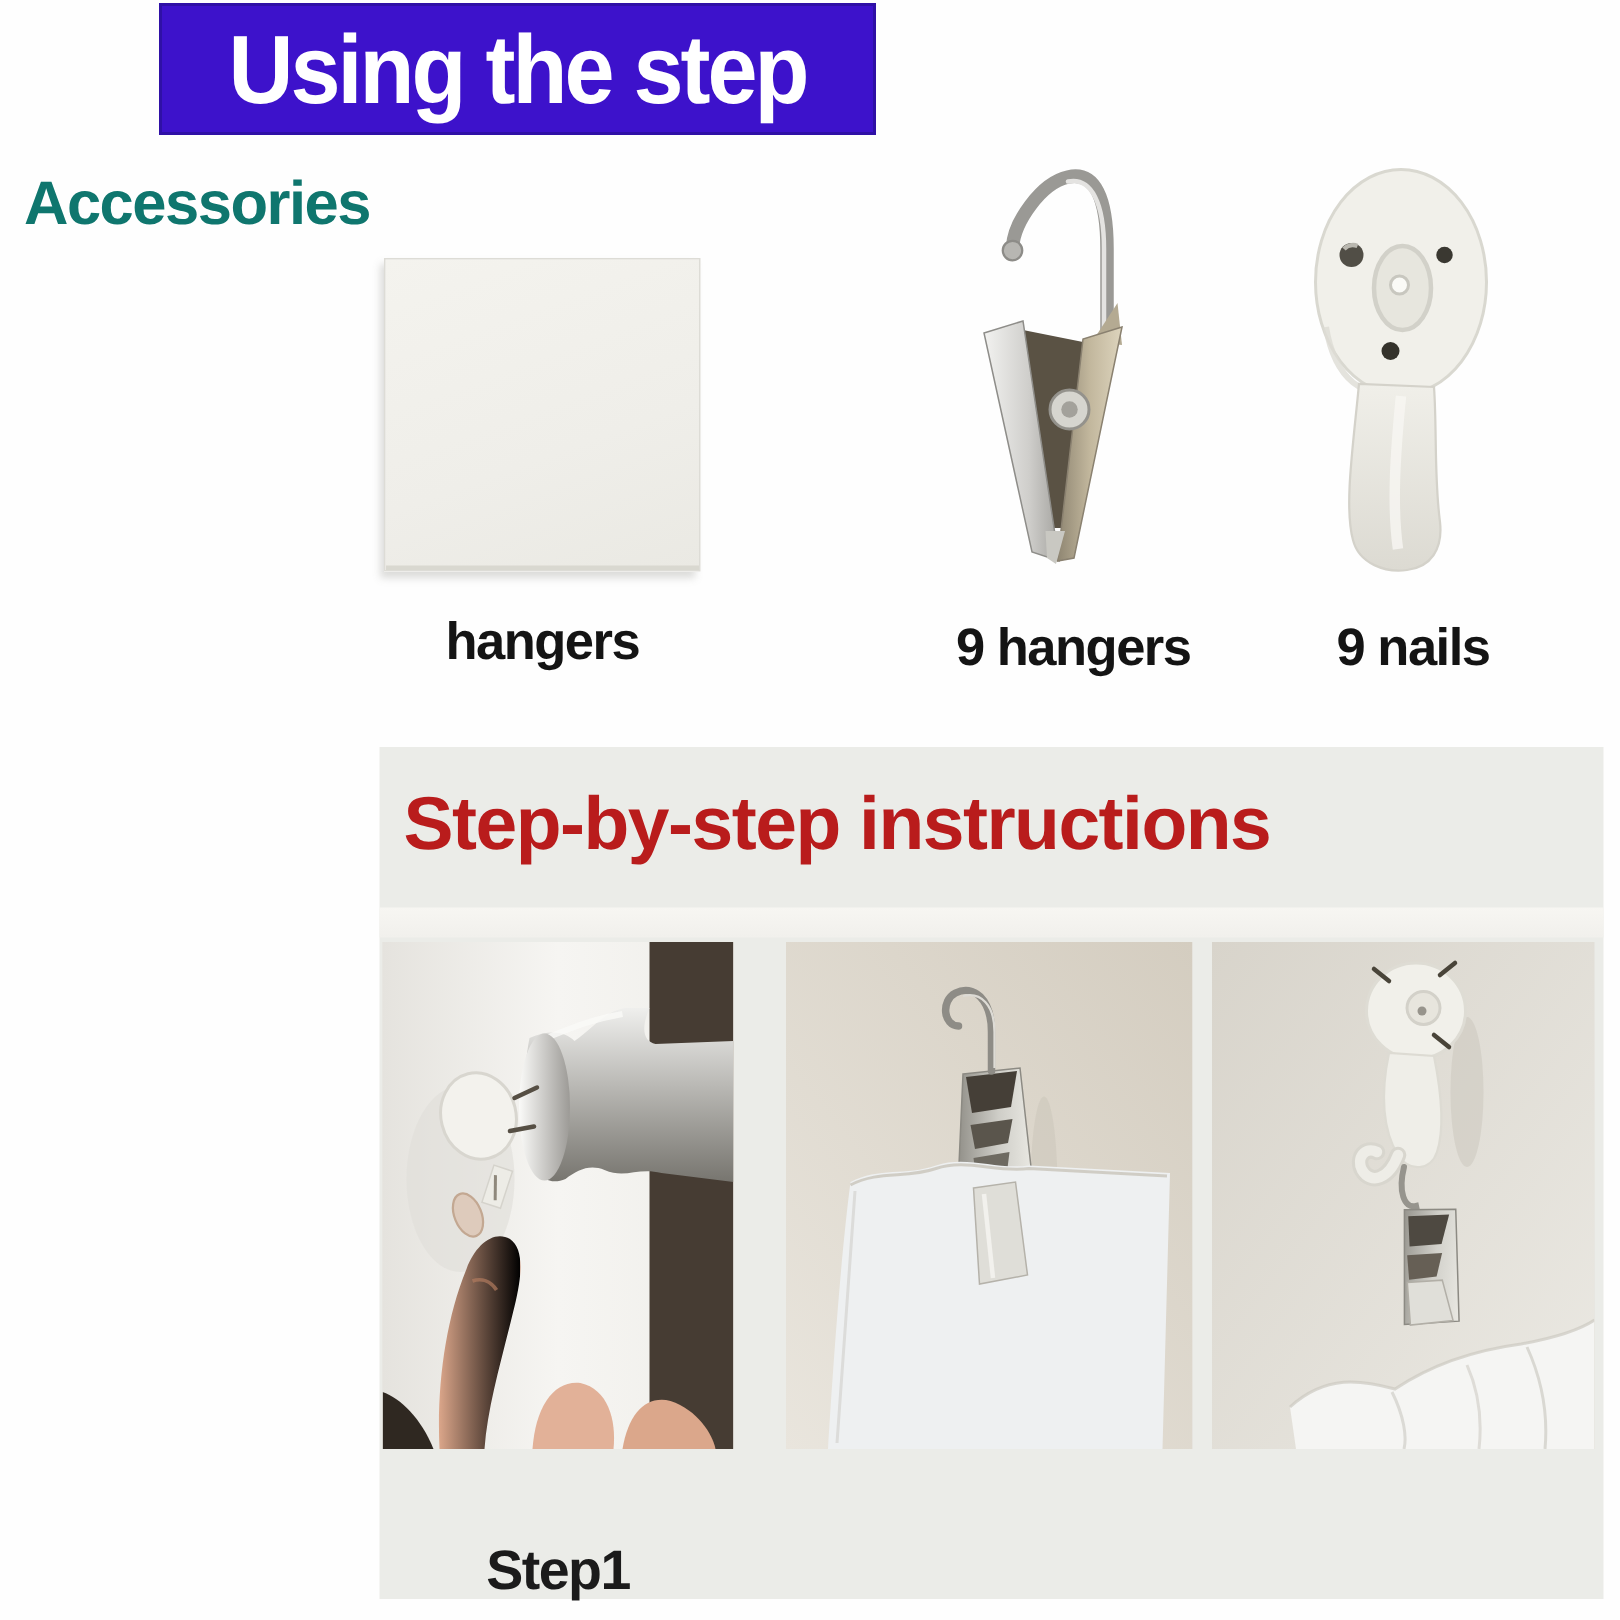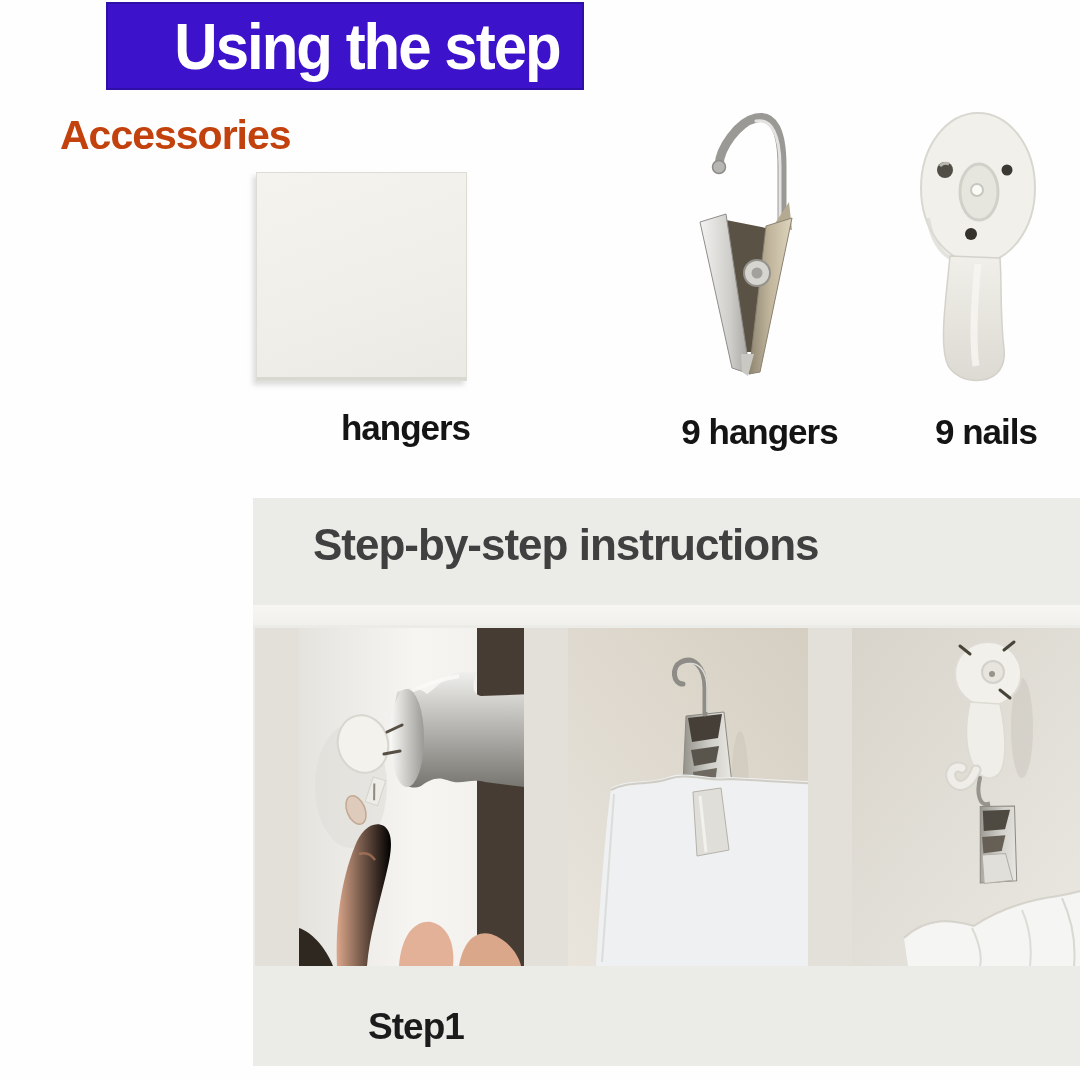--- a/index.html
+++ b/index.html
@@ -1,34 +1,34 @@
 <!DOCTYPE html>
 <html><head>
 <meta charset="utf-8">
 <style>
   html,body{margin:0;padding:0;}
   body{
     width:1080px;height:1080px;position:relative;overflow:hidden;
     background:#fefefe;
     font-family:"Liberation Sans", sans-serif;
   }
-  .abs{position:absolute;padding-left:44px;}
+  .abs{position:absolute;}
   
   .banner{
     left:106px;top:2px;width:478px;height:88px;
     background:#3d12cb;border:2px solid #2f10a6;box-sizing:border-box;
     display:flex;align-items:center;justify-content:center;
   }
   .banner-title{
     color:#ffffff;font-size:60px;font-weight:700;letter-spacing:-2px;
     white-space:nowrap;transform:scaleY(1.08);
   }
   
   .acc-heading{
-    left:16px;top:112px;font-size:41px;font-weight:700;color:#c2410c;
+    left:16px;top:112px;font-size:41px;font-weight:700;color:#0f766e;
     letter-spacing:-1px;
   }
   .sticky-pad{
     left:256px;top:172px;width:211px;height:209px;
     background:linear-gradient(160deg,#f4f3ee 0%,#efeee9 60%,#eae9e3 100%);
     border:1px solid #dddcd6;box-sizing:border-box;
     box-shadow:-3px 4px 5px rgba(120,120,110,0.25), inset 0 -3px 0 #d9d8d0;
   }
   .item-label{
     font-size:35px;font-weight:700;color:#141414;text-align:center;letter-spacing:-1px;
@@ -37,32 +37,32 @@
   .lbl-hangers{left:628px;top:412px;width:175px;}
   .lbl-nails{left:862px;top:412px;width:160px;}
   .hanger-img{left:648px;top:110px;width:135px;height:272px;}
   .nail-img{left:872px;top:108px;width:140px;height:276px;}
   
   .panel{
     left:253px;top:498px;width:816px;height:568px;
     background:#ebece8;
   }
   .panel-heading{
-    left:16px;top:22px;font-size:44px;font-weight:700;color:#404040;letter-spacing:-1px;
+    left:16px;top:22px;font-size:50px;font-weight:700;color:#b91c1c;letter-spacing:-1px;
   }
   .panel-band{
     left:0;top:107px;width:816px;height:20px;
     background:linear-gradient(180deg,#f7f6f2, #f1f0ec);
   }
   .photo{overflow:hidden;top:130px;height:338px;background:#e3e0da;}
   .photo-1{left:2px;width:234px;}
   .photo-2{left:271px;width:271px;}
   .photo-3{left:555px;width:255px;}
   .step-lbl{top:508px;font-size:37px;font-weight:700;color:#1b1b1b;text-align:center;letter-spacing:-1px;}
-  .step-lbl-1{left:2px;width:234px;}
+  .step-lbl-1{left:2px;width:234px;margin-top:20px;}
   .step-lbl-2{left:271px;width:271px;}
   .step-lbl-3{left:555px;width:255px;}
   svg{display:block;}
 </style>
 </head>
 <body>
 
 <div class="abs banner" style="background-color: rgb(61, 18, 203);">
   <span class="banner-title">Using the step</span>
 </div>

